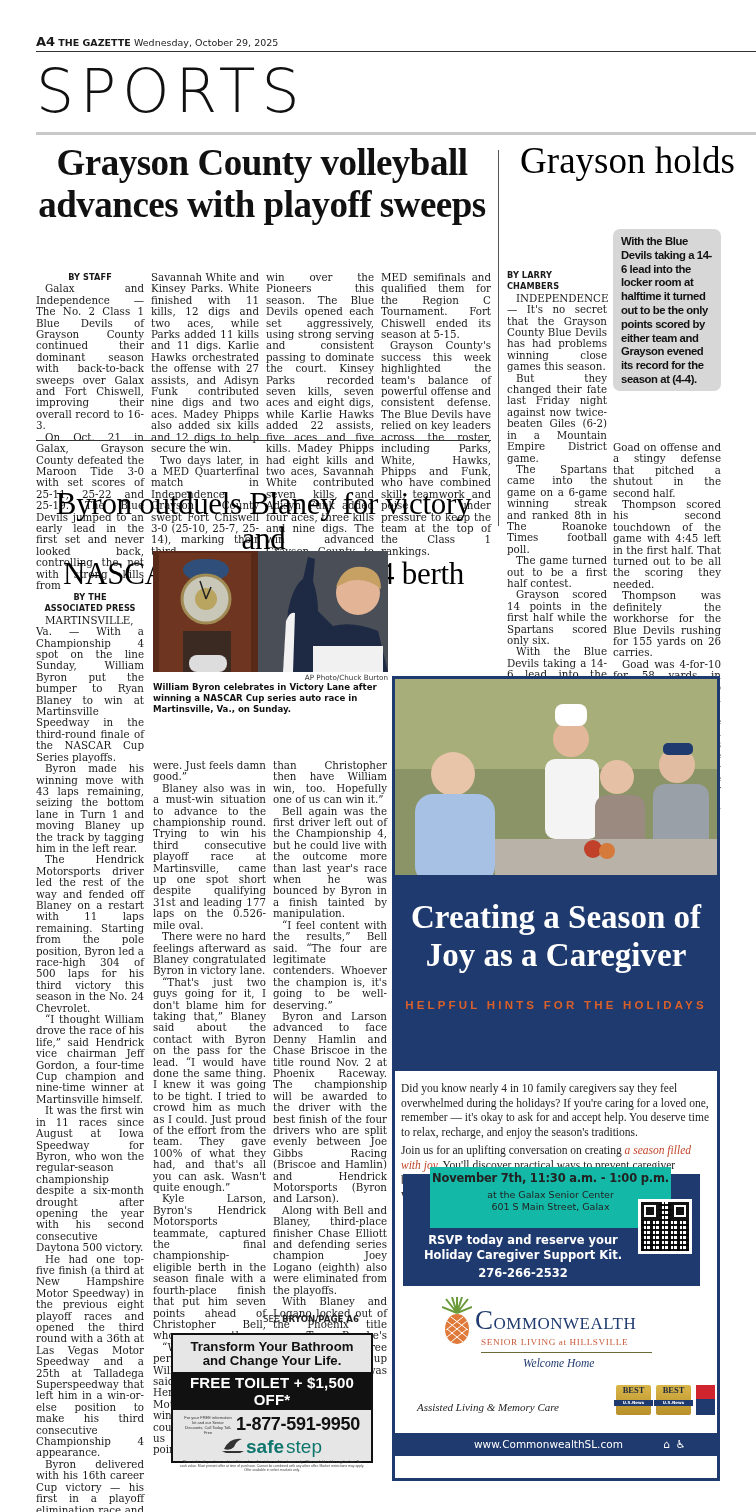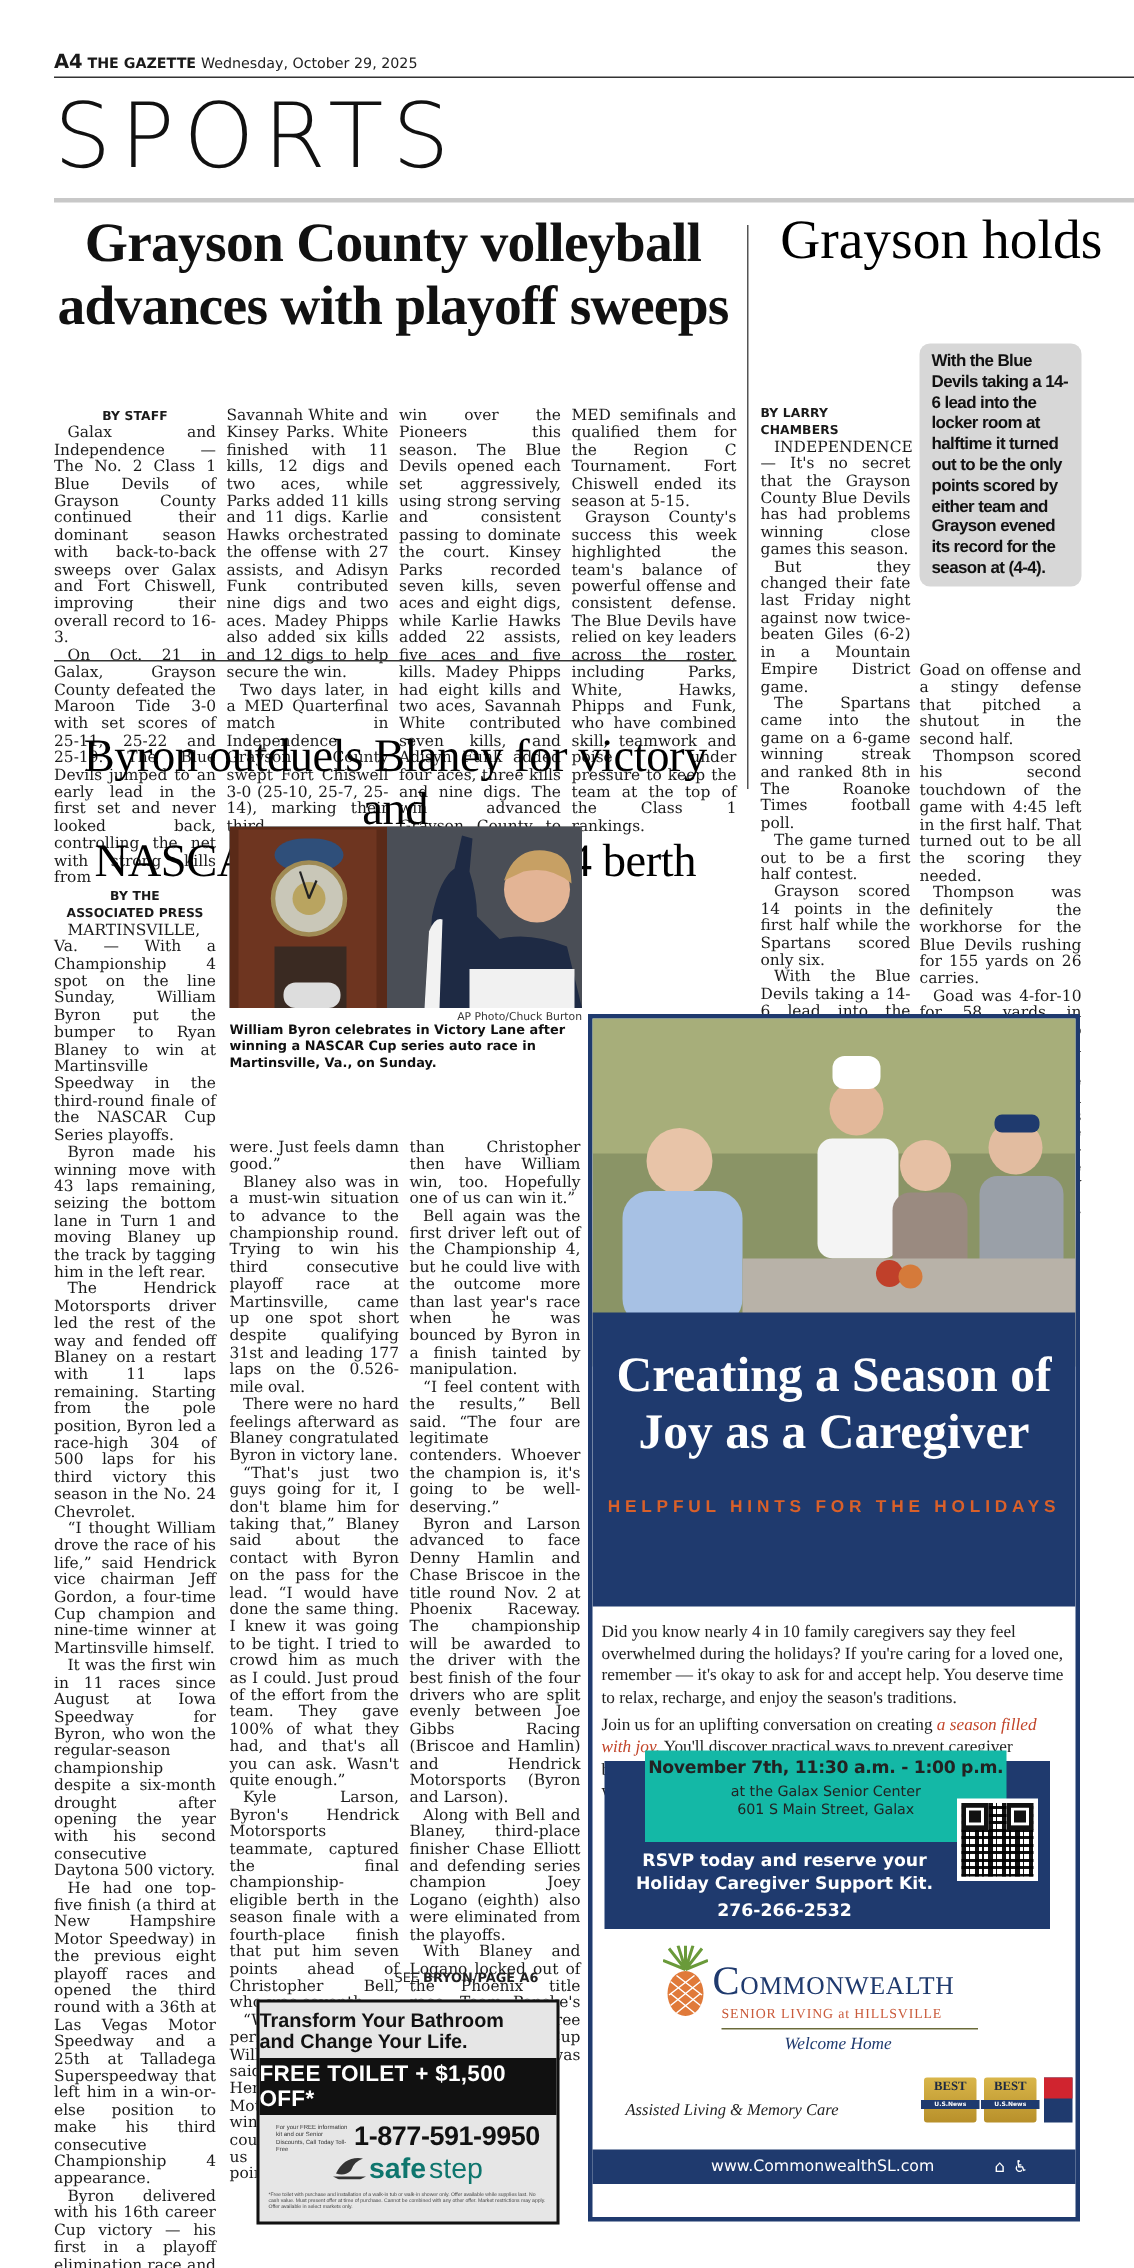--- a/index.html
+++ b/index.html
@@ -26,21 +26,21 @@
   #giles-pull { left: 613px; top: 229px; width: 108px; height: 162px; background: #d7d7d7; border-radius: 7px; padding: 6px 8px; font-family: "Liberation Sans", sans-serif; font-weight: bold; font-size: 11.3px; line-height: 13.8px; color: #111; letter-spacing: -0.4px; }
   #rule3 { left: 36px; top: 440px; width: 455px; height: 1px; background: #333; }
   #nascar-head { left: 36px; top: 450px; width: 455px; font-size: 31px; line-height: 35px; letter-spacing: -0.3px; margin-top: 36px; }
   
   #photo { left: 153px; top: 551px; width: 235px; height: 121px; overflow: hidden; background: #3a3a3a; }
   #credit { left: 153px; top: 673px; width: 235px; font-family: "DejaVu Sans", sans-serif; font-size: 7.2px; text-align: right; color: #333; }
   #caption { left: 153px; top: 682px; width: 235px; font-family: "DejaVu Sans", sans-serif; font-weight: bold; font-size: 8.6px; line-height: 11px; color: #111; }
   #see-jump { left: 263px; top: 1314px; font-family: "DejaVu Sans", sans-serif; font-size: 8.6px; color: #222; }
   #see-jump b { font-weight: bold; }
   
-  #ad-safestep { left: 171px; top: 1333px; width: 202px; height: 150px; border: 2px solid #111; background: #e6e6e6; font-family: "Liberation Sans", sans-serif; text-align: left; }
+  #ad-safestep { left: 171px; top: 1333px; width: 202px; height: 130px; border: 2px solid #111; background: #e6e6e6; font-family: "Liberation Sans", sans-serif; text-align: center; }
   #ad-safestep .t1 { font-weight: bold; font-size: 13.2px; line-height: 14px; margin-top: 5px; color: #111; }
   #ad-safestep .bar { background: #111; color: #fff; font-weight: bold; font-size: 15px; padding: 2px 0; margin-top: 4px; letter-spacing: 0.2px; }
   #ad-safestep .phone-row { display: flex; align-items: center; justify-content: center; margin-top: 4px; }
   #ad-safestep .small { font-size: 4px; line-height: 5px; width: 48px; color: #333; }
   #ad-safestep .phone { font-weight: 900; font-size: 18px; letter-spacing: -0.3px; margin-left: 4px; color: #111; }
   #ad-safestep .logo { font-size: 19px; font-weight: bold; margin-top: 0px; color: #0f766e; display: flex; align-items: center; justify-content: center; gap: 2px; }
   #ad-safestep .logo .thin { font-weight: normal; }
   #ad-safestep .fine { font-size: 3.4px; line-height: 4px; padding: 0 6px; margin-top: 2px; color: #444; }
   
   #ad-care { left: 392px; top: 676px; width: 364px; height: 836px; }

